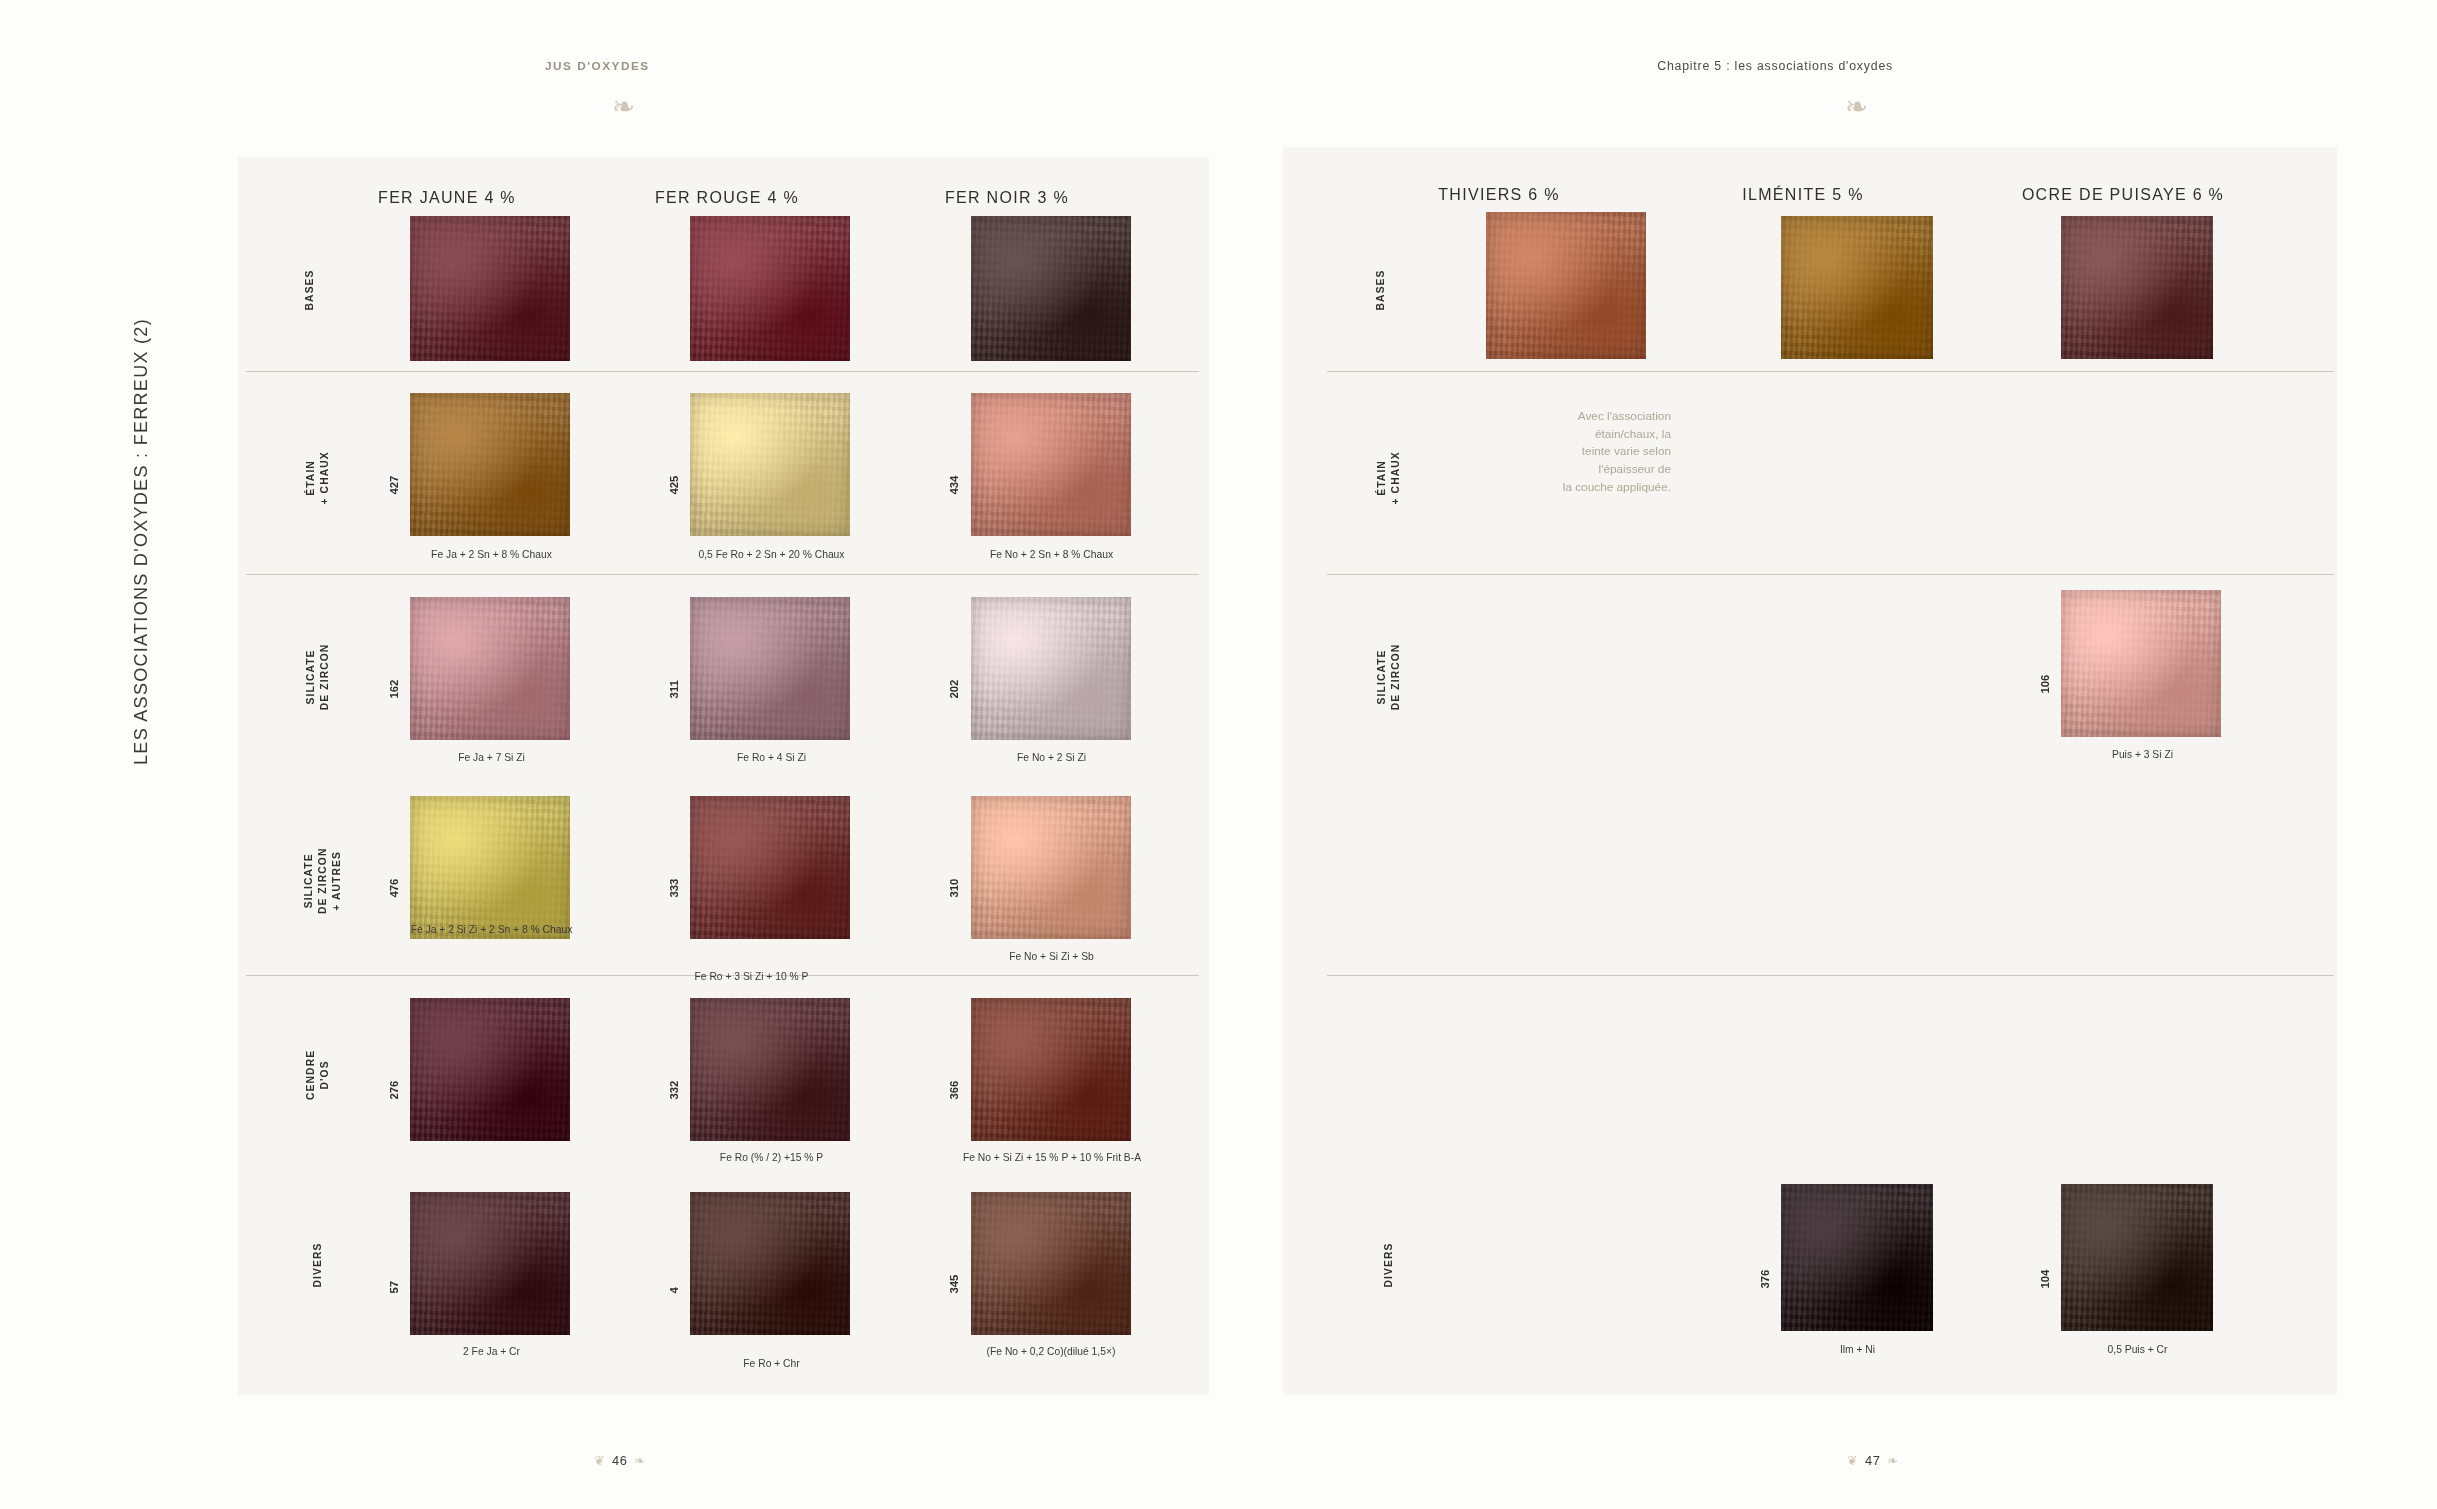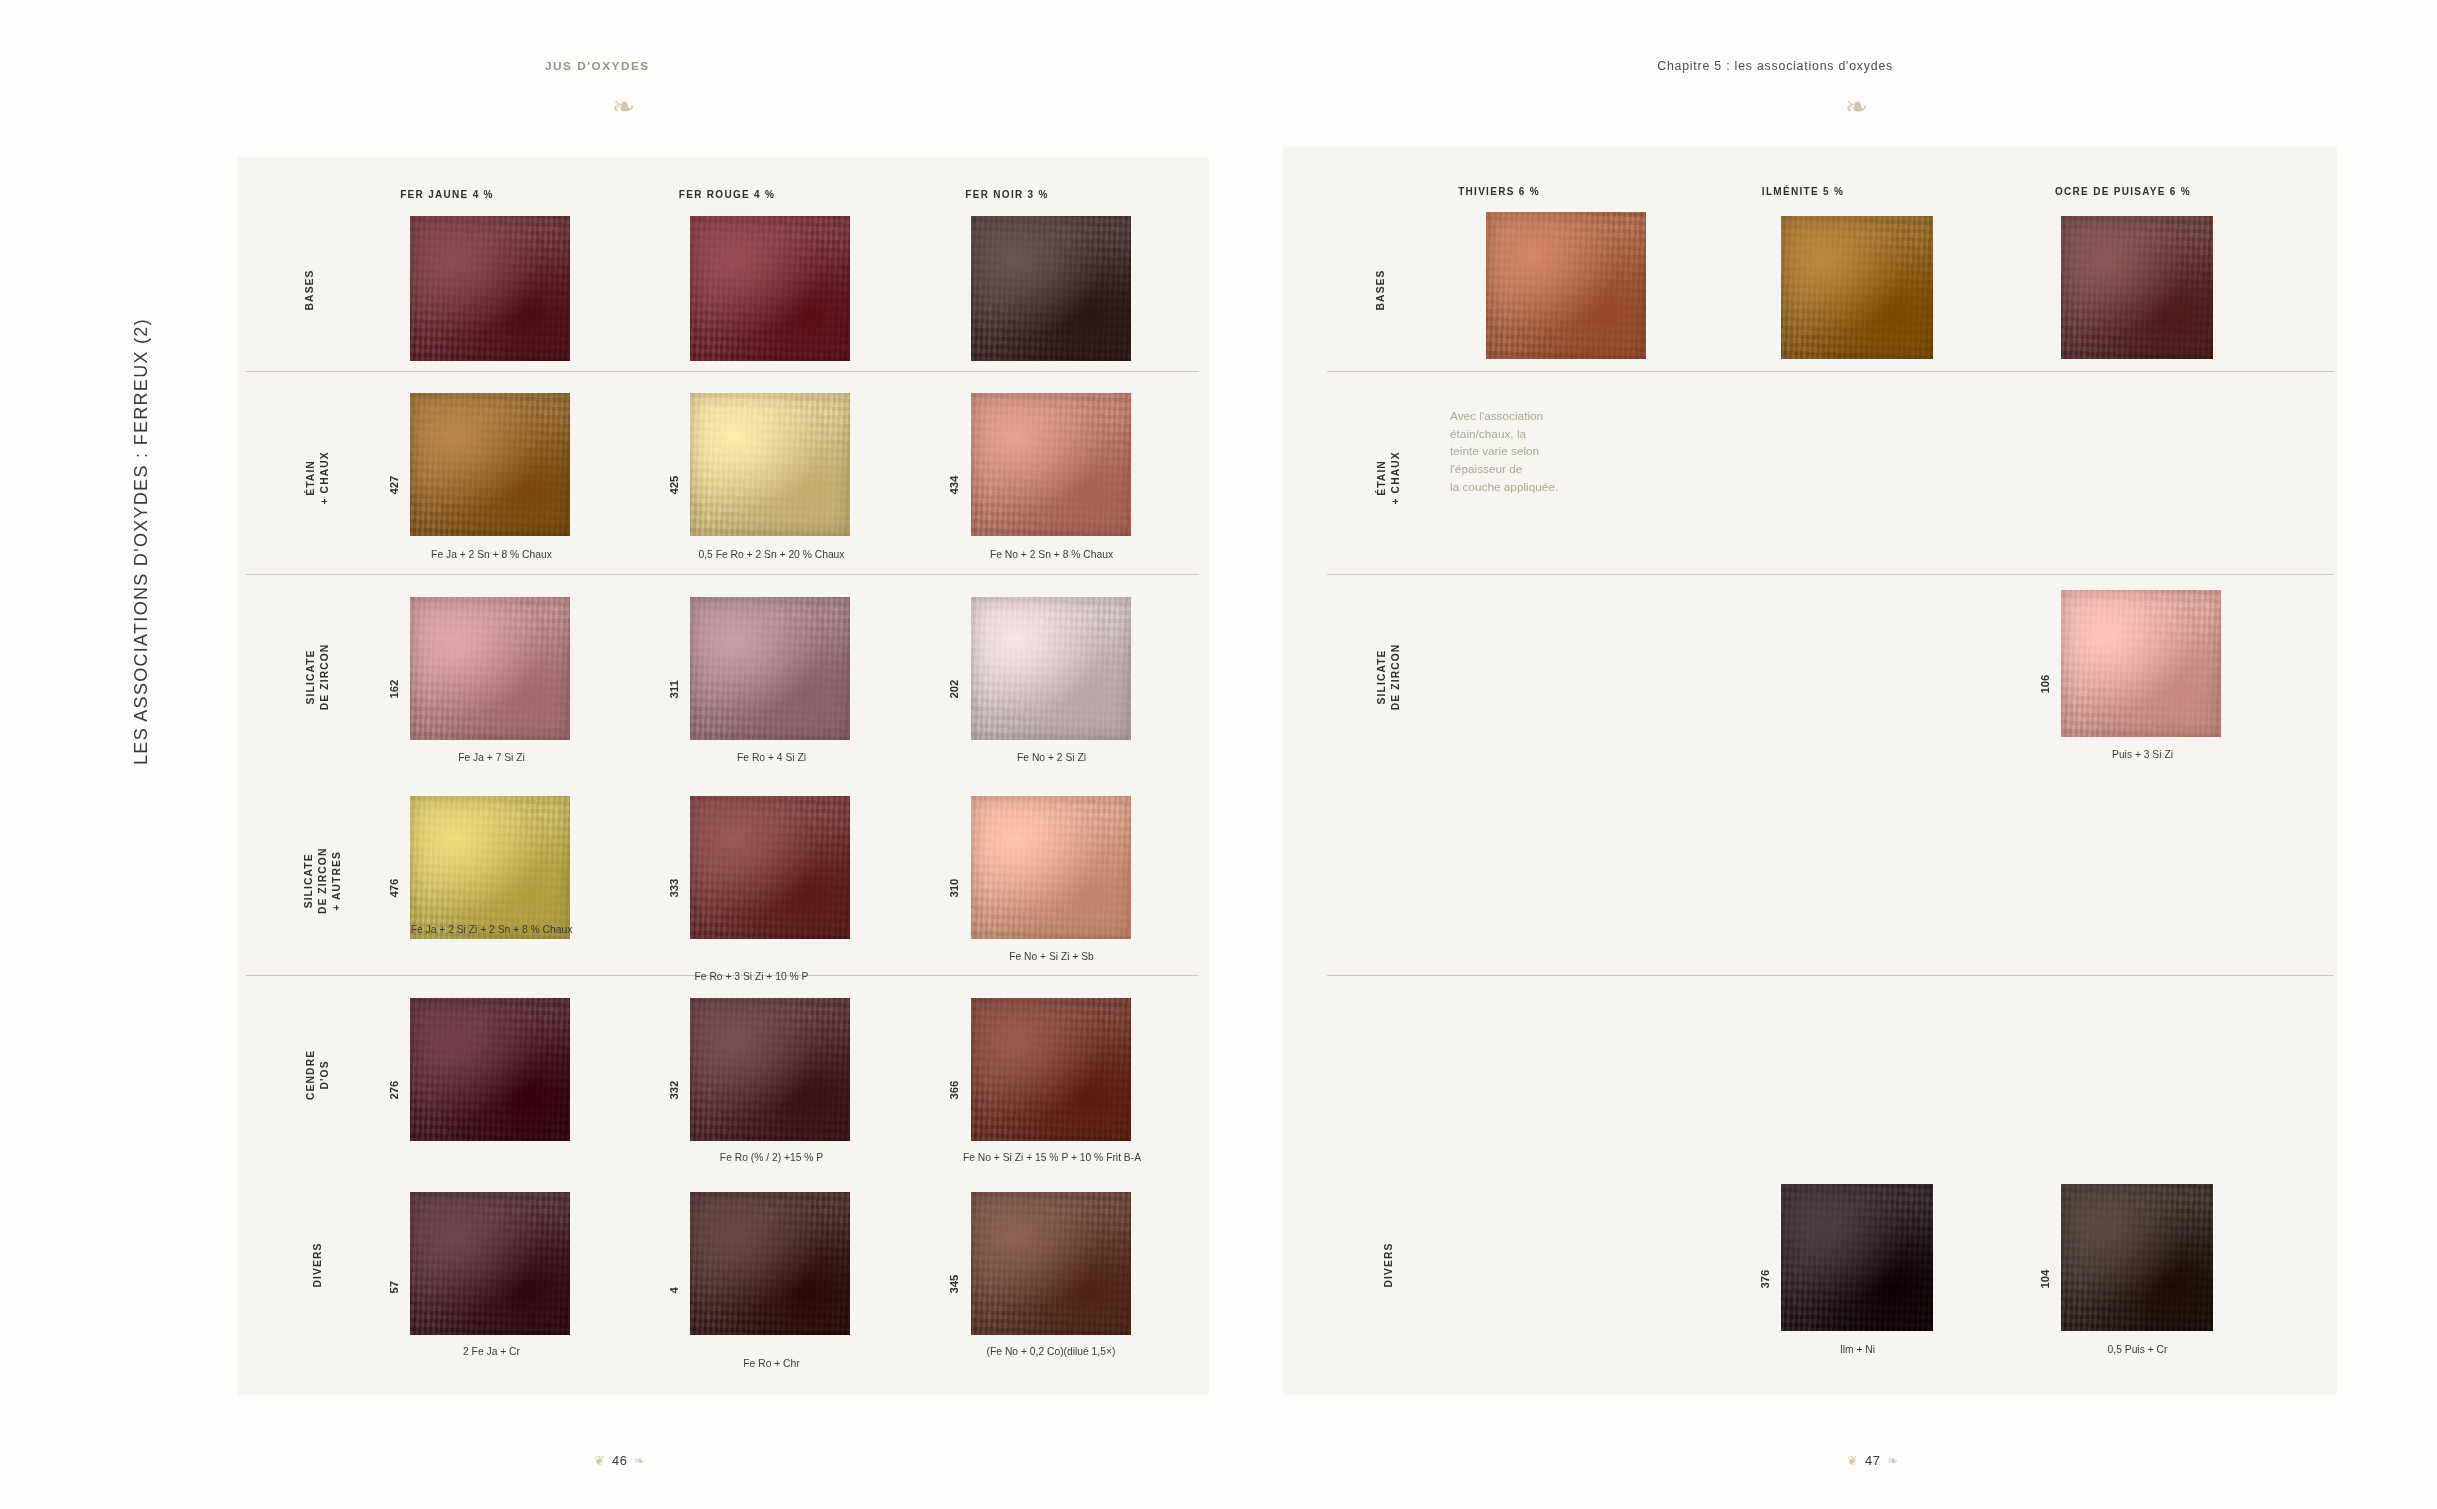--- a/index.html
+++ b/index.html
@@ -18,33 +18,33 @@
   
   .spine{position:absolute;left:-129px;top:531px;width:541px;transform:rotate(-90deg);
          transform-origin:center center;text-align:center;font-size:18px;letter-spacing:1.3px;color:#3a3a3a;}
 
   
   .panel{position:absolute;background:#f6f5f1;}
   .panel-left{left:238px;top:157px;width:971px;height:1238px;}
   .panel-right{left:1283px;top:147px;width:1054px;height:1248px;}
 
   
-  .colhead{position:absolute;font-size:10px;font-weight:bold;letter-spacing:1.3px;color:#2f2f2f;text-align:center;}
+  .colhead{position:absolute;font-size:16px;font-weight:normal;letter-spacing:1.3px;color:#2f2f2f;text-align:center;}
 
   
   .rowlab{position:absolute;font-size:10.3px;font-weight:bold;letter-spacing:1.1px;color:#2f2f2f;
           text-align:center;line-height:1.35;transform:rotate(-90deg);transform-origin:center center;white-space:pre-line;}
 
   
   .tile{position:absolute;background-size:cover;}
 
   .num{position:absolute;font-size:11.3px;font-weight:bold;color:#2f2f2f;transform:rotate(-90deg);transform-origin:center center;}
   .cap{position:absolute;font-size:10.3px;color:#3a3a3a;text-align:center;}
 
-  .note{position:absolute;font-size:11.8px;line-height:1.5;color:#b0a696;text-align:left;}
+  .note{position:absolute;font-size:11.8px;line-height:1.5;color:#b0a696;text-align:right;}
 
   .rule{position:absolute;height:0.5px;background:#cfc8ba;}
 
   
   .folio{position:absolute;bottom:42px;font-size:12.8px;color:#3a3a3a;letter-spacing:0.5px;}
   .folio .orn{color:#cfc6b4;font-size:12.8px;padding:0 6.9px;}
   .folio-left{left:587px;}
   .folio-right{left:1840px;}
 </style>
 </head>

